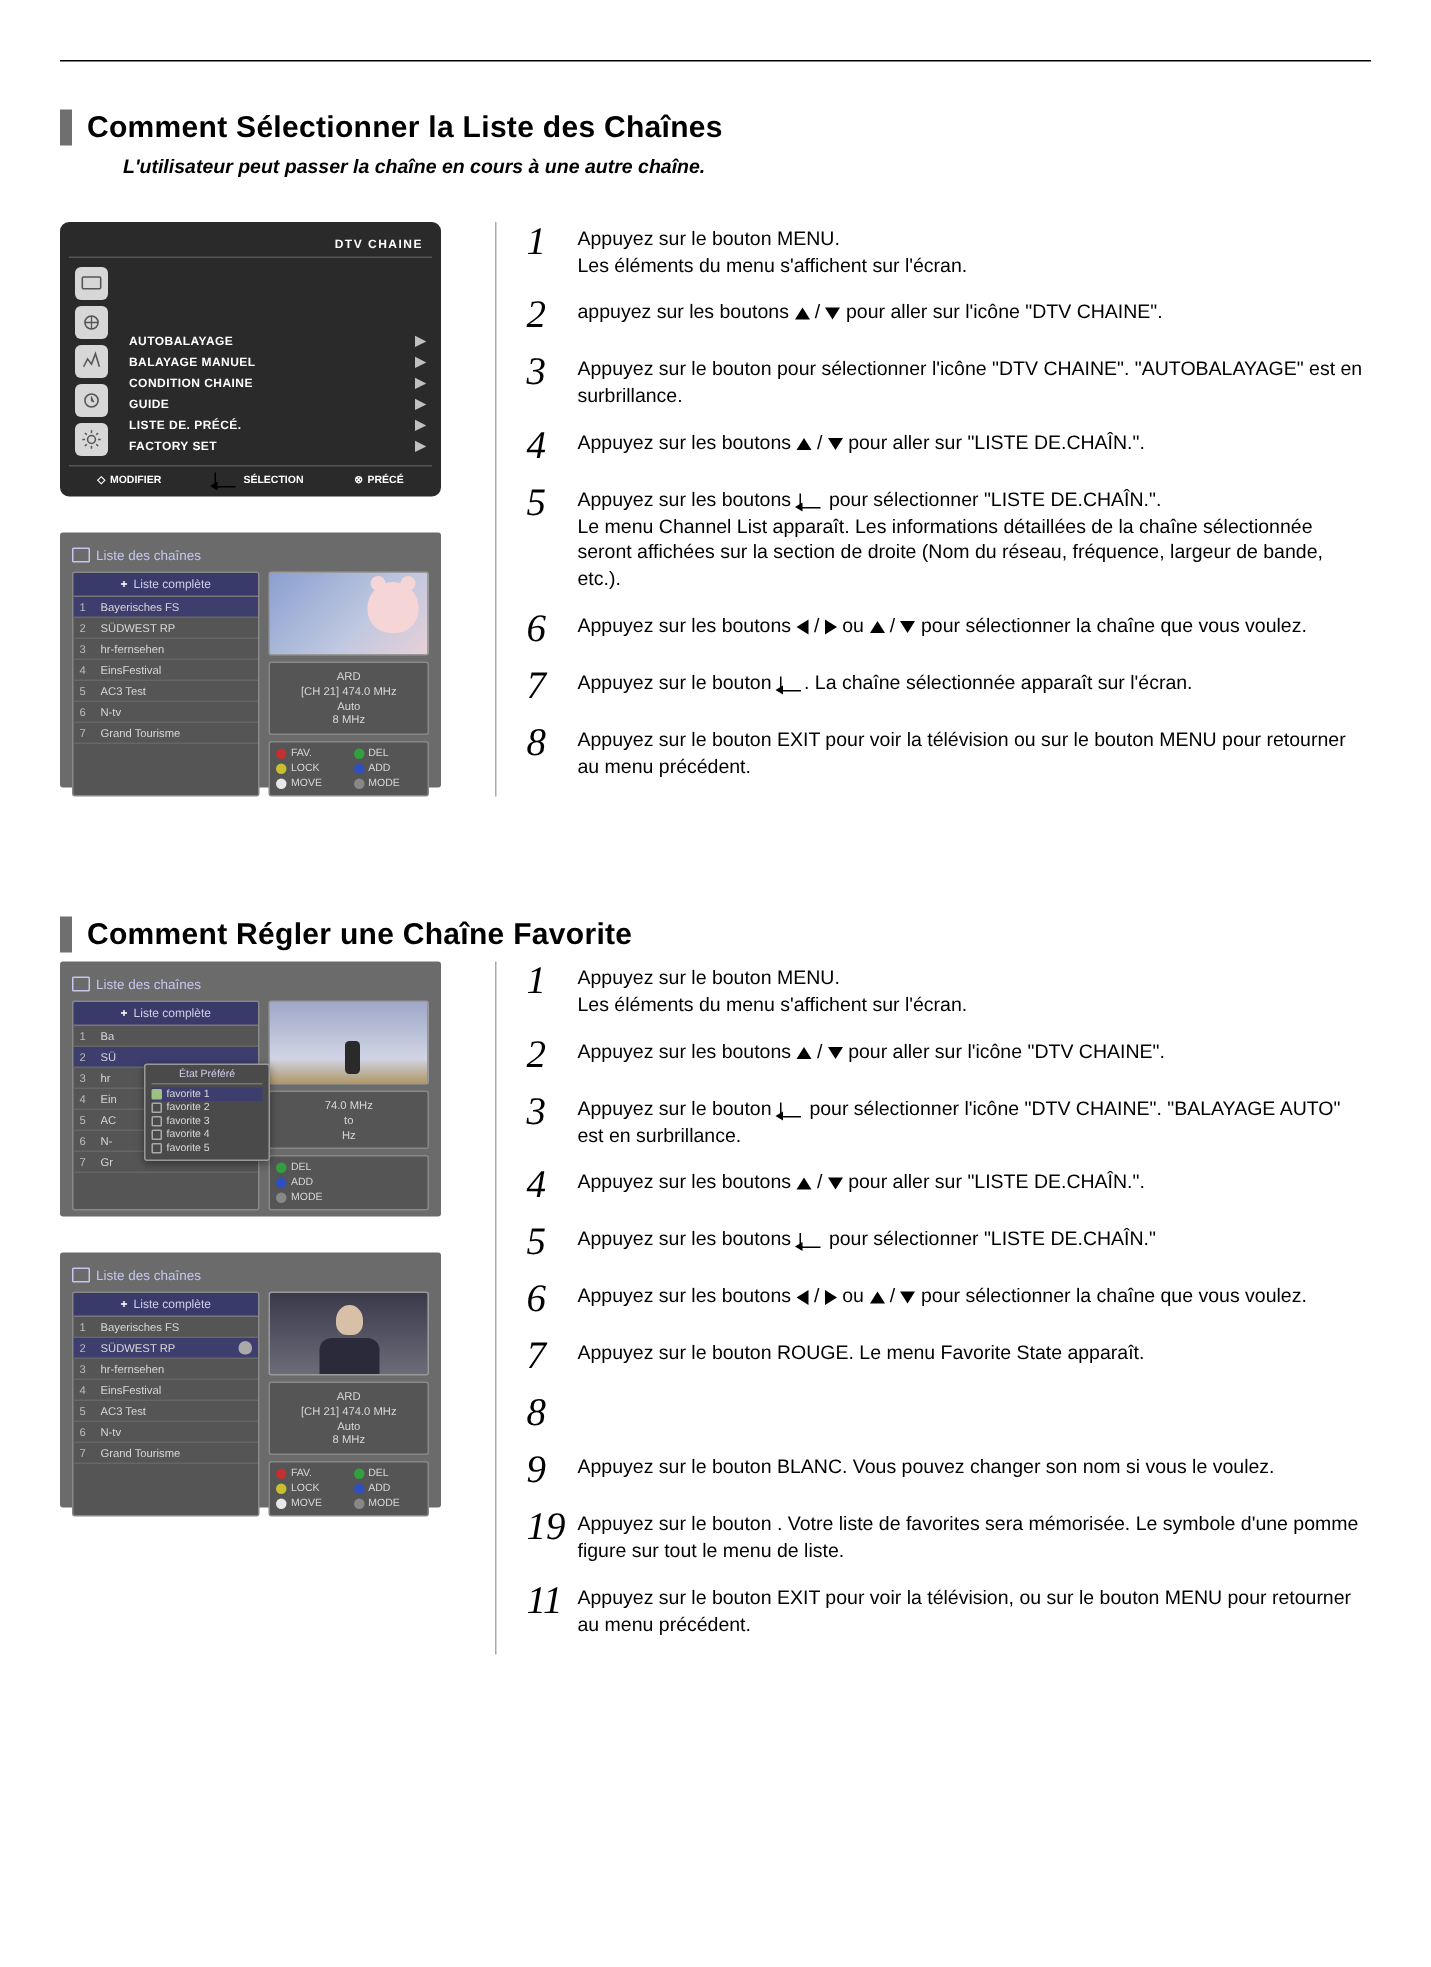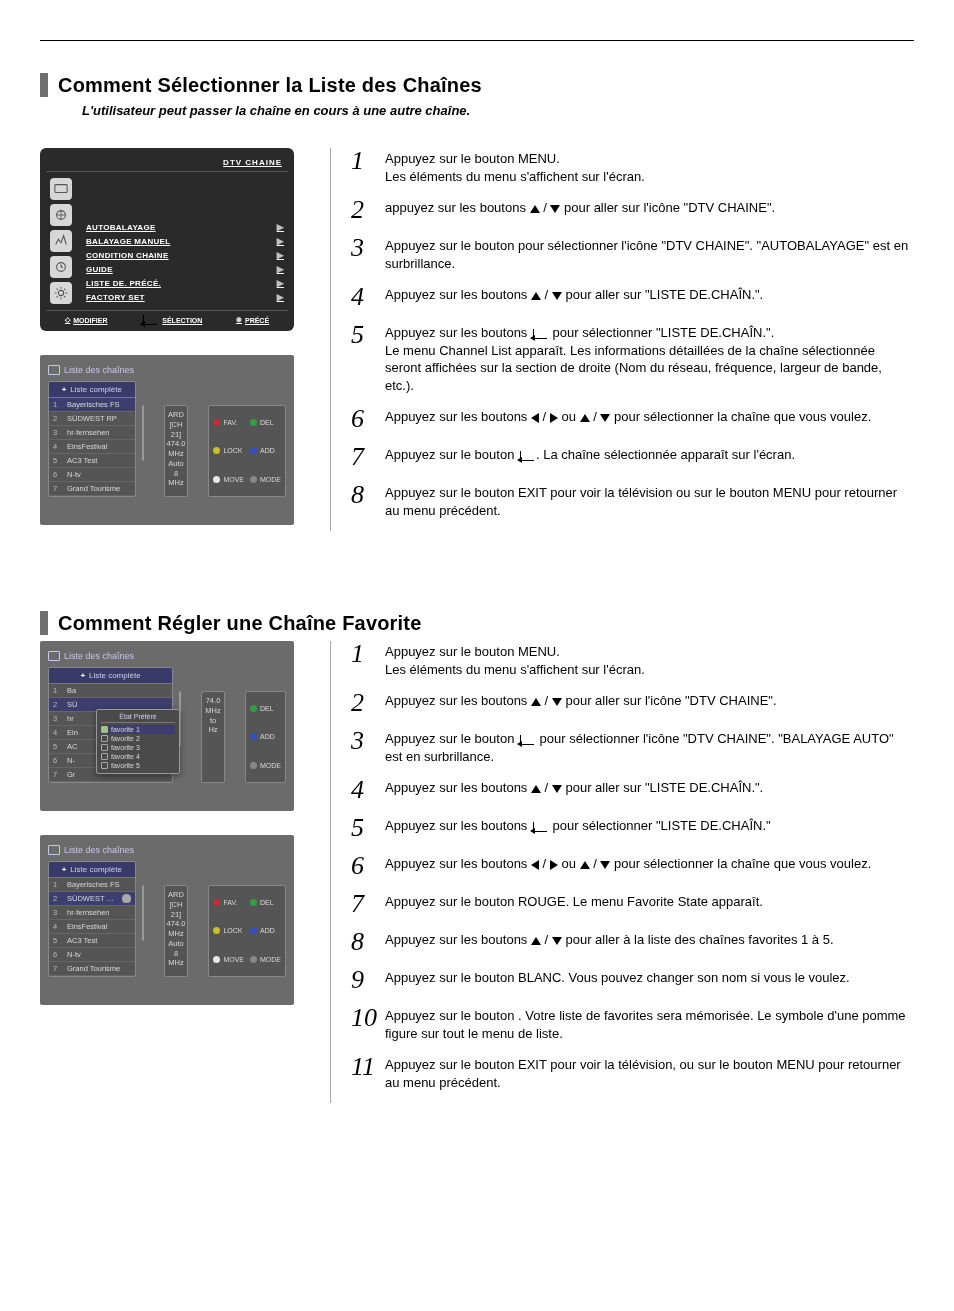--- a/index.html
+++ b/index.html
@@ -63,21 +63,20 @@
   
   .osd {
     background: #2a2a2a;
     border-radius: 6px;
     padding: 8px 6px 4px 6px;
     color: #fff;
     font-size: 8px;
     font-weight: bold;
     width: 254px;
     margin-bottom: 24px;
-    text-decoration: underline;
   }
   .osd-hdr { text-align: right; letter-spacing: 1px; font-size: 8px; padding: 2px 6px 4px 0; border-bottom:1px solid #555; margin-bottom:4px;}
   .osd-icons { width: 30px; display:flex; flex-direction:column; gap:4px; align-items:center; padding-top:2px;}
   .osd-icon {
     width: 22px; height: 22px;
     background: #d7d7d7;
     border-radius: 4px;
     display:flex; align-items:center; justify-content:center;
   }
   .osd-icon svg { width:14px; height:14px; fill:#555; }
@@ -120,21 +119,21 @@
     text-align: center;
     padding: 3px 2px;
     display:flex; align-items:center; justify-content:center; gap:4px;
     border-bottom:1px solid #777;
   }
   .shot-left-hdr .plus { font-weight:bold; color:#fff;}
   .shot-ch-row { display:flex; gap:4px; padding: 2px 4px; font-size:7.5px; border-bottom:1px solid #666; align-items:center; min-height:14px;}
   .shot-ch-row .num { width:10px; color:#bbb;}
   .shot-ch-row .name { flex:1; white-space:nowrap; overflow:hidden; text-overflow:ellipsis;}
   .shot-ch-row.sel { background:#3e3e6e; }
-  .shot-right { flex:1; display:flex; flex-direction:row; gap:20px;margin-top:24px;}
+  .shot-right { flex:1; display:flex; flex-direction:column; gap:4px;}
   .shot-preview {
     height: 56px;
     background: linear-gradient(135deg,#8aa0d0 0%, #c0c8e0 60%, #e8d0d8 100%);
     border:1px solid #999;
     border-radius:2px;
     position:relative;
     overflow:hidden;
   }
   .shot-preview .cartoon {
     position:absolute; right:6px; top:6px;
@@ -622,28 +621,27 @@
         <div class="step">
           <div class="step-num">6</div>
           <div class="step-text">Appuyez sur les boutons <span class="tri left"></span> / <span class="tri right"></span> ou <span class="tri up"></span> / <span class="tri down"></span> pour sélectionner la chaîne que vous voulez.</div>
         </div>
         <div class="step">
           <div class="step-num">7</div>
           <div class="step-text">Appuyez sur le bouton ROUGE. Le menu Favorite State apparaît.</div>
         </div>
         <div class="step">
           <div class="step-num">8</div>
-          <div class="step-text">Appuyez sur les boutons <span class="tri up"></span> / <span class="tri down"></span> pour aller à la liste des chaînes favorites 1 à 5.</div>
         </div>
         <div class="step">
           <div class="step-num">9</div>
           <div class="step-text">Appuyez sur le bouton BLANC. Vous pouvez changer son nom si vous le voulez.</div>
         </div>
         <div class="step">
-          <div class="step-num">10</div>
+          <div class="step-num">19</div>
           <div class="step-text">Appuyez sur le bouton . Votre liste de favorites sera mémorisée. Le symbole d'une pomme figure sur tout le menu de liste.</div>
         </div>
         <div class="step">
           <div class="step-num">11</div>
           <div class="step-text">Appuyez sur le bouton EXIT pour voir la télévision, ou sur le bouton MENU pour retourner au menu précédent.</div>
         </div>
       </div>
   </div>
 </div>
 

